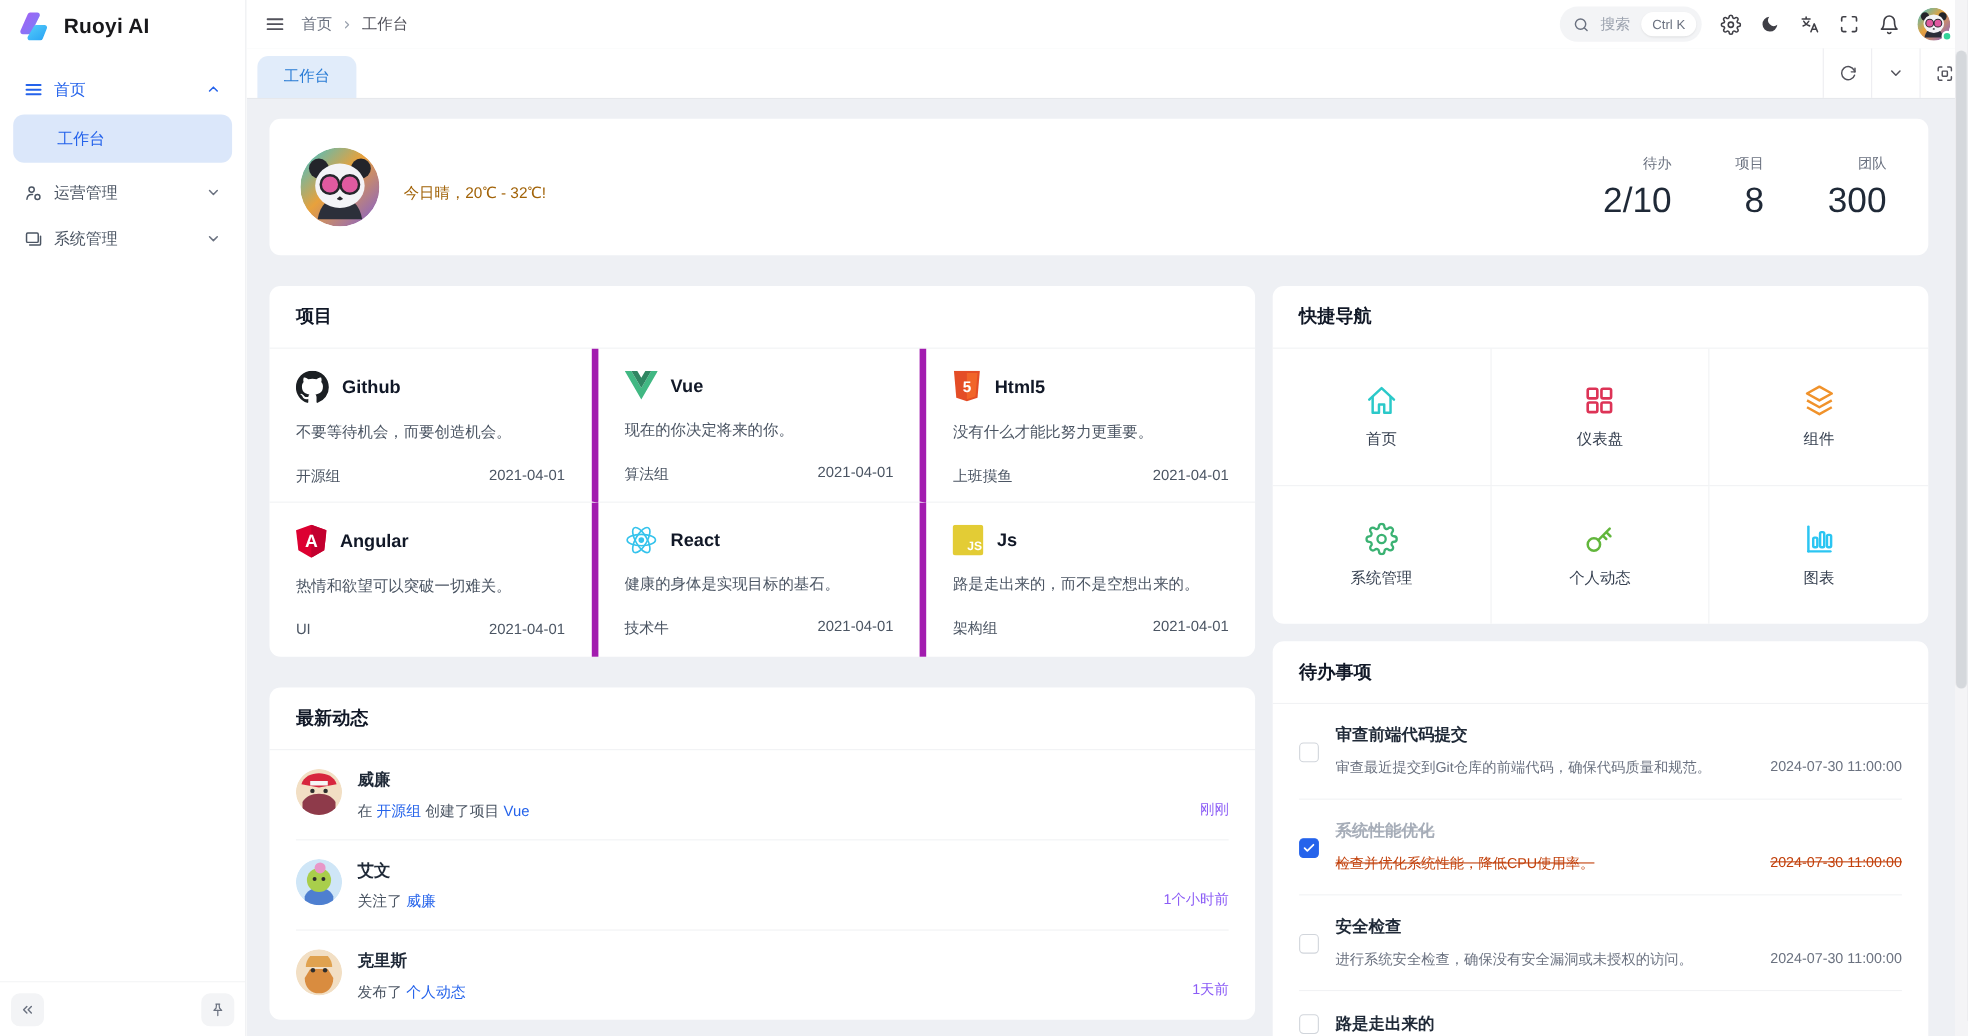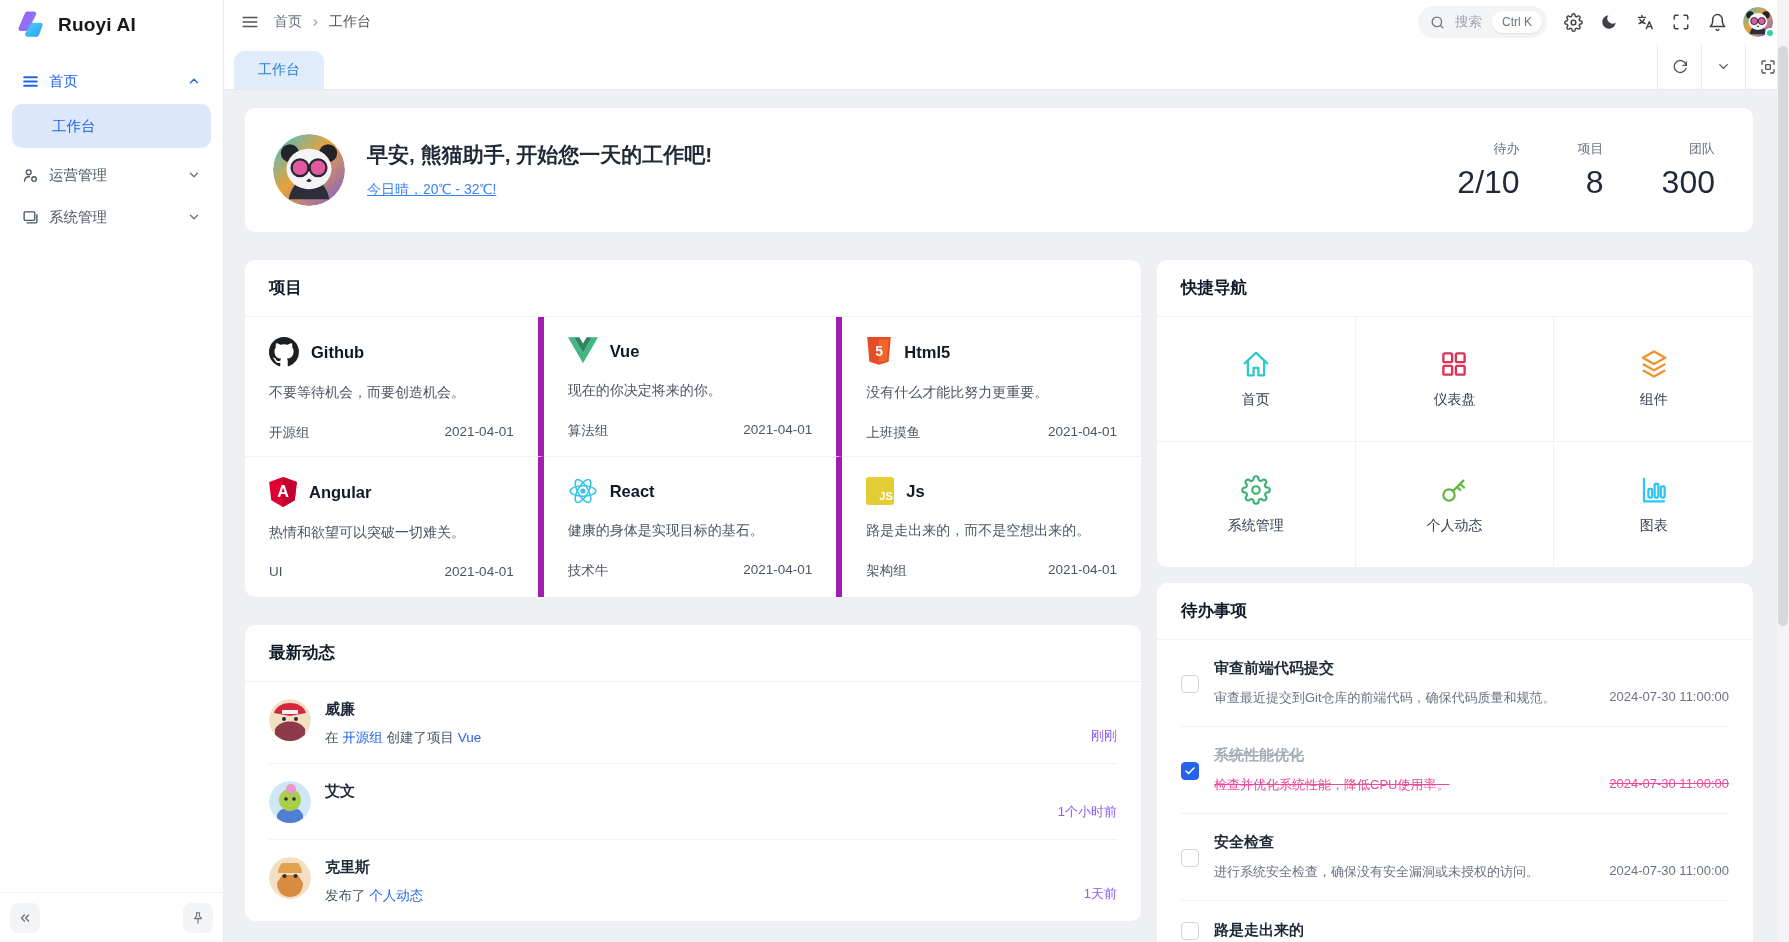--- a/index.html
+++ b/index.html
@@ -48,21 +48,21 @@
   .tab-tools { position:absolute; right:0; top:0; height:45px; display:flex; }
   .tb-cell { width:44px; height:45px; display:flex; align-items:center; justify-content:center;
              border-left:1px solid #ededf1; cursor:pointer; }
 
   
   .content { height:852px; overflow:hidden; padding:18px 36px 0 21px; }
   .card { background:#fff; border-radius:10px; }
 
   .welcome { display:flex; align-items:center; gap:22px; padding:24px 28px; height:124px; margin-bottom:28px; }
   .welcome-title { font-size:21px; font-weight:bold; color:#1f2937; }
-  .welcome-sub { font-size:14px; color:#3b82f6; margin-top:12px;text-decoration:underline; }
+  .welcome-sub { font-size:14px; color:#a16207; margin-top:12px; }
   .stats { margin-left:auto; display:flex; gap:58px; padding-right:10px; }
   .stat { text-align:right; }
   .stat-label { font-size:13px; color:#6b7280; }
   .stat-value { font-size:32px; color:#1f2937; margin-top:6px; }
 
   .columns { display:flex; gap:16px; align-items:flex-start; }
   .col-left { width:896px; flex:none; display:flex; flex-direction:column; gap:28px; }
   .col-right { flex:1; display:flex; flex-direction:column; gap:16px; }
 
   .panel-header { padding:17px 24px; font-size:16.5px; font-weight:bold; color:#111827;
@@ -101,21 +101,21 @@
   .todo-item { display:flex; gap:15px; padding:19px 24px; align-items:center; }
   .todo-check { width:18px; height:18px; border:1px solid #d1d5db; border-radius:4px; background:#fff;
                 margin-top:2px; flex:none; cursor:pointer; display:flex; align-items:center; justify-content:center; }
   .todo-check.checked { background:#2563eb; border-color:#2563eb; }
   .todo-body { flex:1; }
   .todo-title { font-size:15px; font-weight:bold; color:#1f2937; }
   .todo-row { display:flex; margin-top:11px; gap:20px; }
   .todo-desc { flex:1; font-size:13px; color:#6b7280; }
   .todo-date { font-size:13px; color:#6b7280; white-space:nowrap; }
   .todo-item.done .todo-title { color:#a6adb8; text-decoration:line-through; }
-  .todo-item.done .todo-desc, .todo-item.done .todo-date { color:#ec4899; text-decoration:line-through; }
+  .todo-item.done .todo-desc, .todo-item.done .todo-date { color:#c2410c; text-decoration:line-through; }
 
   
   .pagebar { position:fixed; right:0; top:0; width:12px; height:942px; background:#f4f4f6; z-index:9; }
   .pagebar-thumb { position:absolute; left:1px; top:46px; width:10px; height:580px;
                    background:#d5d8dc; border-radius:5px; }
   svg { display:block; }
 </style>
 </head>
 <body>
 
@@ -324,21 +324,20 @@
 
   <div class="content">
 
     <div class="card welcome">
       <span>
         <svg width="72" height="72" viewBox="0 0 64 64" style="border-radius:50%">
             <use href="#panda"></use>
           </svg>
       </span>
       <div>
-        <div class="welcome-title">早安, 熊猫助手, 开始您一天的工作吧!</div>
         <div class="welcome-sub">今日晴，20℃ - 32℃!</div>
       </div>
       <div class="stats">
         <div class="stat">
           <div class="stat-label">待办</div>
           <div class="stat-value">2/10</div>
         </div>
         <div class="stat">
           <div class="stat-label">项目</div>
           <div class="stat-value">8</div>
@@ -495,20 +494,23 @@
                   <circle cx="21" cy="21" r="21" fill="#cfe6f7"></circle>
                   <path d="M8 34c2-5 7-8 13-8s11 3 13 8v8H8z" fill="#4e7fd0"></path>
                   <circle cx="21" cy="19" r="11" fill="#a9ce4b"></circle>
                   <circle cx="17" cy="18" r="1.8" fill="#2d2d2d"></circle>
                   <circle cx="25" cy="18" r="1.8" fill="#2d2d2d"></circle>
                   <circle cx="22" cy="8" r="5" fill="#e897c8"></circle>
                 </svg>
             </span>
             <div class="act-body">
               <div class="act-name">艾文</div>
+              <div class="act-line">
+                <span>关注了 </span><span class="act-link">威廉</span>
+              </div>
             </div>
             <span class="act-time">1个小时前</span>
           </div>
           <div class="hr-inset"></div>
 
           <div class="act-item">
             <span class="act-avatar">
               <svg width="42" height="42" viewBox="0 0 42 42">
                   <circle cx="21" cy="21" r="21" fill="#f2dfc4"></circle>
                   <path d="M8 26c0 9 6 14 13 14s13-5 13-14l-5-8H13z" fill="#d98c3f"></path>

